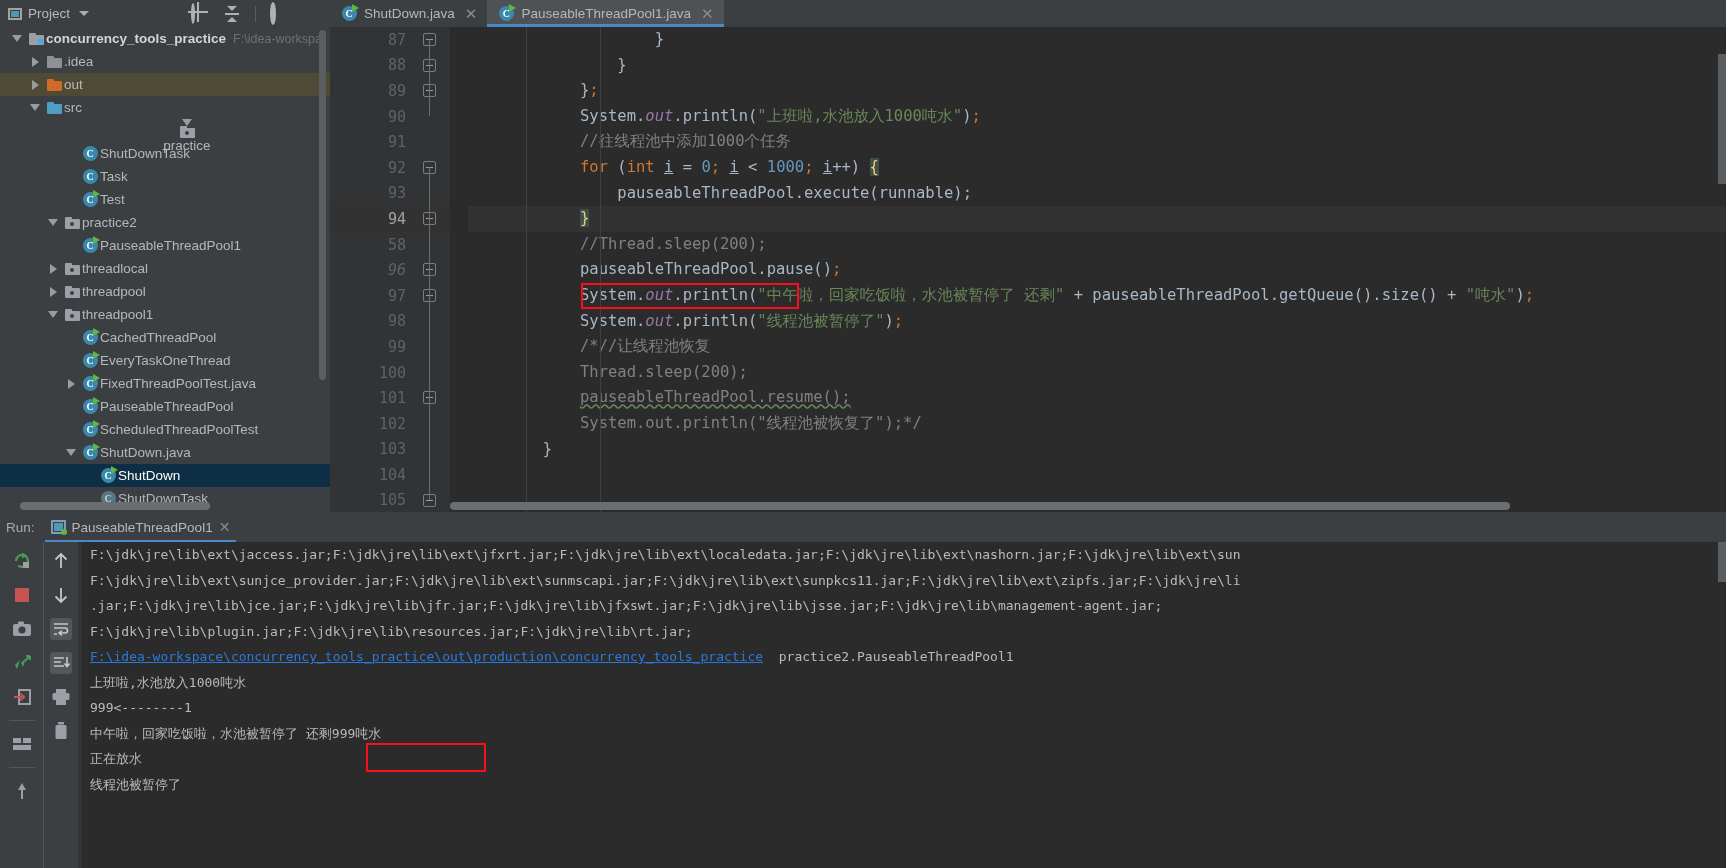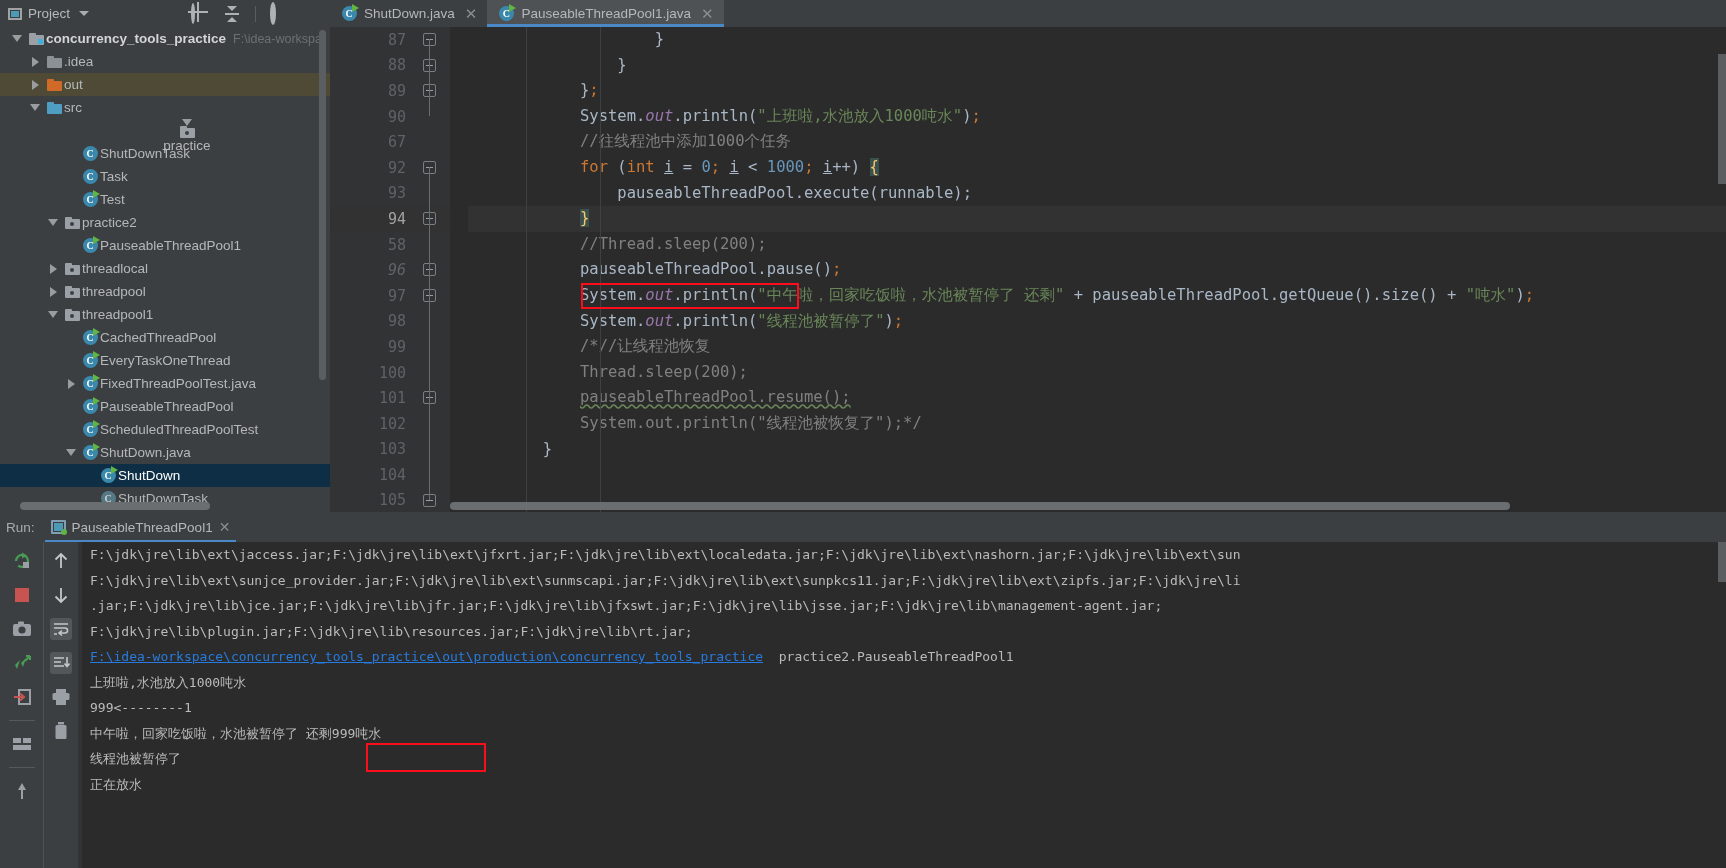--- a/index.html
+++ b/index.html
@@ -486,21 +486,21 @@
             <div class="foldmark" style="top: 364.4px;"></div>
             <div class="foldmark" style="top: 466.8px;"></div>
             <div class="foldline" style="top: 12px; height: 76.8px;"></div>
             <div class="foldline" style="top: 140px; height: 153.6px;"></div>
             <div class="foldline" style="top: 293.6px; height: 179.2px;"></div>
           </div>
           <div class="gline" style="padding-right: 44px;">87</div>
           <div class="gline" style="padding-right: 44px;">88</div>
           <div class="gline" style="padding-right: 44px;">89</div>
           <div class="gline" style="padding-right: 44px;">90</div>
-          <div class="gline" style="padding-right: 44px;">67</div>
+          <div class="gline" style="padding-right: 44px;">91</div>
           <div class="gline" style="padding-right: 44px;">92</div>
           <div class="gline" style="padding-right: 44px;">93</div>
           <div class="gline cur" style="padding-right: 44px;">94</div>
           <div class="gline" style="padding-right: 44px;">58</div>
           <div class="gline" style="padding-right: 44px; font-style: italic;">96</div>
           <div class="gline" style="padding-right: 44px;">97</div>
           <div class="gline" style="padding-right: 44px;">98</div>
           <div class="gline" style="padding-right: 44px;">99</div>
           <div class="gline" style="padding-right: 44px;">100</div>
           <div class="gline" style="padding-right: 44px;">101</div>
@@ -641,19 +641,19 @@
         <div class="console-vscroll"></div>
         <div class="redbox" style="left: 288px; top: 200.5px; width: 120px; height: 29px; border-color: rgb(252, 13, 27);"></div>
       <div class="coline">F:\jdk\jre\lib\ext\jaccess.jar;F:\jdk\jre\lib\ext\jfxrt.jar;F:\jdk\jre\lib\ext\localedata.jar;F:\jdk\jre\lib\ext\nashorn.jar;F:\jdk\jre\lib\ext\sun</div>
           <div class="coline">F:\jdk\jre\lib\ext\sunjce_provider.jar;F:\jdk\jre\lib\ext\sunmscapi.jar;F:\jdk\jre\lib\ext\sunpkcs11.jar;F:\jdk\jre\lib\ext\zipfs.jar;F:\jdk\jre\li</div>
           <div class="coline">.jar;F:\jdk\jre\lib\jce.jar;F:\jdk\jre\lib\jfr.jar;F:\jdk\jre\lib\jfxswt.jar;F:\jdk\jre\lib\jsse.jar;F:\jdk\jre\lib\management-agent.jar;</div>
           <div class="coline">F:\jdk\jre\lib\plugin.jar;F:\jdk\jre\lib\resources.jar;F:\jdk\jre\lib\rt.jar;</div>
           <div class="coline"><span class="colink">F:\idea-workspace\concurrency_tools_practice\out\production\concurrency_tools_practice</span><span>  practice2.PauseableThreadPool1</span></div>
           <div class="coline">上班啦,水池放入1000吨水</div>
           <div class="coline">999&lt;--------1</div>
           <div class="coline">中午啦，回家吃饭啦，水池被暂停了 还剩999吨水</div>
+          <div class="coline">正在放水</div>
           <div class="coline">线程池被暂停了</div>
-          <div class="coline">正在放水</div>
         </div>
     </div>
   </div>
 
 </div>
 
 </body></html>

